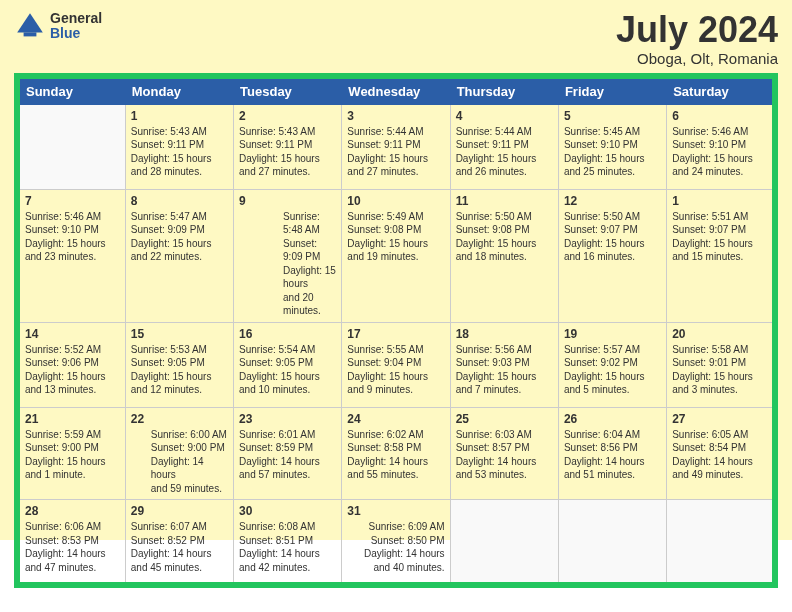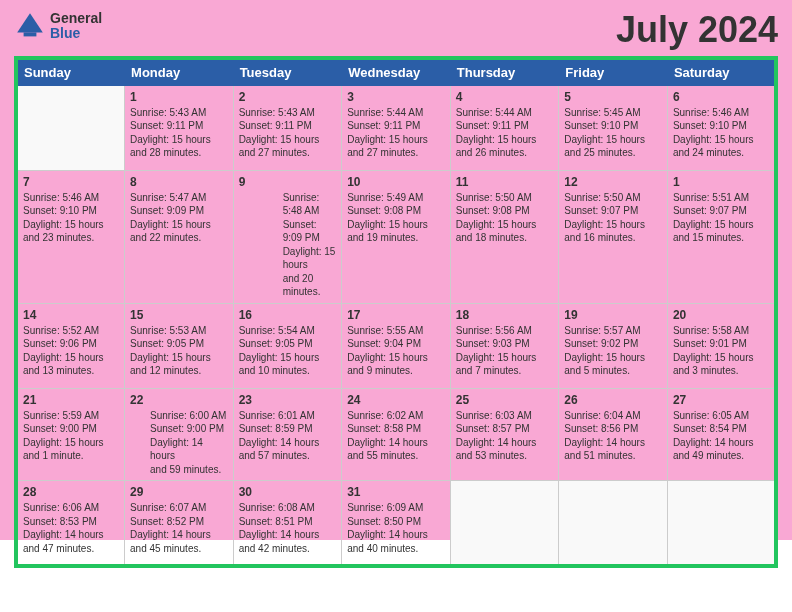--- a/index.html
+++ b/index.html
@@ -6,21 +6,21 @@
     body {
       font-family: Arial, sans-serif;
       background: #fff;
       width: 792px;
       height: 612px;
       overflow: hidden;
     }
     .page {
       width: 792px;
       height: 540px;
-      background: #f9a8d4;
+      background: #fef9c3;
       display: flex;
       flex-direction: column;
       padding: 10px 14px 10px 14px;
     }
     .header {
       display: flex;
       justify-content: space-between;
       align-items: flex-start;
       margin-bottom: 6px;
     }
@@ -57,21 +57,21 @@
       font-weight: bold;
       color: #333;
       line-height: 1.1;
     }
     .subtitle {
       font-size: 15px;
       color: #333;
     }
     .calendar {
       flex: 1;
-      border: 4px solid #22c55e;
+      border: 6px solid #22c55e;
       border-collapse: collapse;
       width: 100%;
       table-layout: fixed;
     }
     .calendar thead tr th {
       background: #2b5ea7;
       color: #fff;
       text-align: left;
       padding: 5px 6px;
       font-size: 13px;
@@ -111,20 +111,21 @@
         <polygon points="20,4 36,28 4,28" fill="#2b5ea7"></polygon>
         <rect x="12" y="28" width="16" height="5" fill="#2b5ea7"></rect>
       </svg>
       <div class="logo-text">
         <span class="logo-general">General</span>
         <span class="logo-blue">Blue</span>
       </div>
     </div>
     <div class="title-block">
       <div class="main-title">July 2024</div>
+      <div class="subtitle">Oboga, Olt, Romania</div>
     </div>
   </div>
 
   <table class="calendar">
     <thead>
       <tr>
         <th>Sunday</th>
         <th>Monday</th>
         <th>Tuesday</th>
         <th>Wednesday</th>
@@ -349,21 +350,21 @@
           </td>
           <td>
             <span class="day-num">30</span>
             <div class="day-info" style="white-space: pre-line;">Sunrise: 6:08 AM
 Sunset: 8:51 PM
 Daylight: 14 hours
 and 42 minutes.</div>
           </td>
           <td>
             <span class="day-num">31</span>
-            <div class="day-info" style="white-space: pre-line;">Sunrise: 6:09 AM
+            <div class="day-info" style="white-space: pre-line; text-align: right;">Sunrise: 6:09 AM
 Sunset: 8:50 PM
 Daylight: 14 hours
 and 40 minutes.</div>
           </td>
           <td class="empty-cell"></td>
           <td class="empty-cell"></td>
           <td class="empty-cell"></td>
         </tr>
       </tbody>
   </table>

